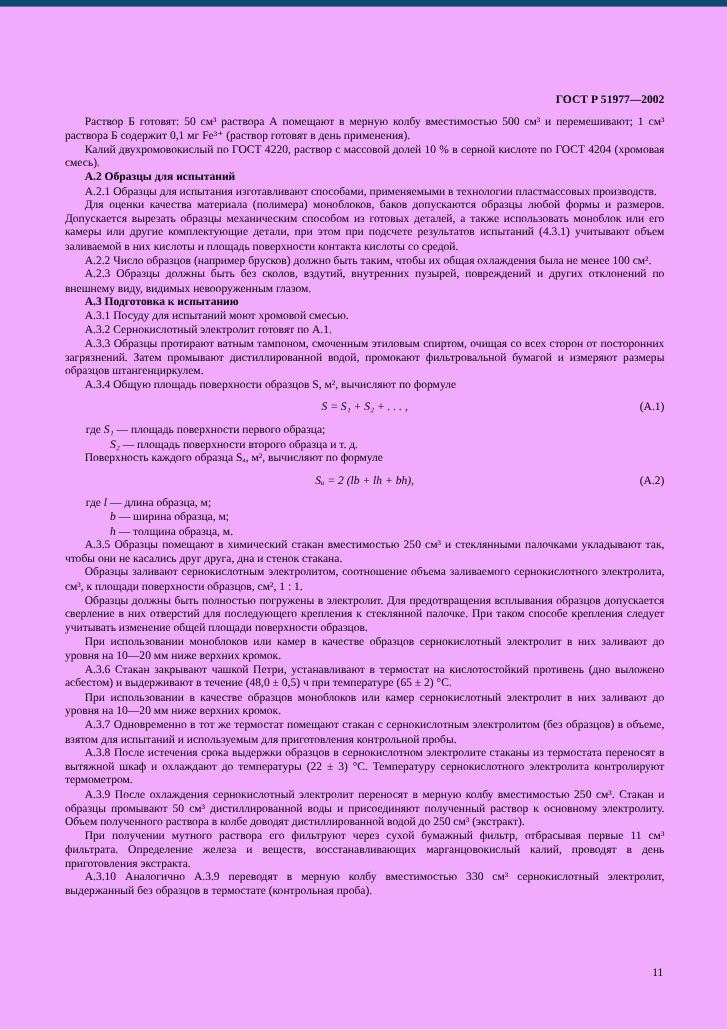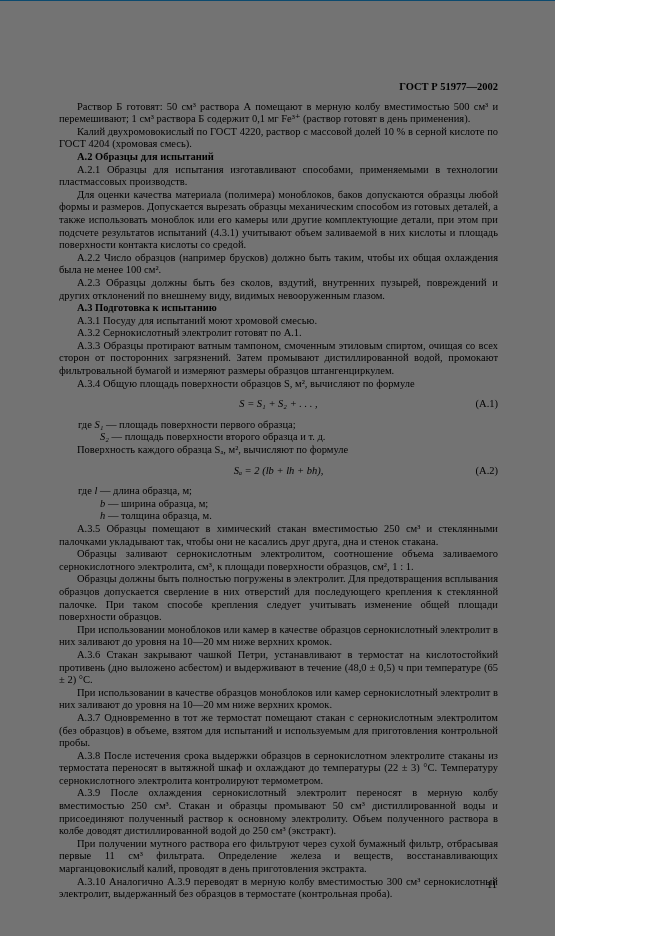--- a/index.html
+++ b/index.html
@@ -1,23 +1,23 @@
 <!DOCTYPE html>
 <html><head>
 <meta charset="utf-8">
 <style>
   html, body { margin: 0; padding: 0; background: #ffffff; }
   .page {
-    width: 555px;
+    width: 661px;
     height: 936px;
     box-sizing: border-box;
     padding: 80px 57px 0 59px;
     position: relative;
-    background: #737373;
-    border-top: 1px solid #0c4a6e;
+    background: #f0abfc;
+    border-top: 6px solid #0c4a6e;
     font-family: "Liberation Serif", "DejaVu Serif", serif;
     font-size: 10.5px;
     line-height: 12.6px;
     color: #000000;
     overflow: hidden;
   }
   .doc-header {
     text-align: right;
     font-weight: bold;
     margin: 0 0 7px 0;
@@ -101,17 +101,17 @@
   <p class="para">А.3.5 Образцы помещают в химический стакан вместимостью 250 см³ и стеклянными палочками укладывают так, чтобы они не касались друг друга, дна и стенок стакана.</p>
   <p class="para">Образцы заливают сернокислотным электролитом, соотношение объема заливаемого сернокислотного электролита, см³, к площади поверхности образцов, см², 1 : 1.</p>
   <p class="para">Образцы должны быть полностью погружены в электролит. Для предотвращения всплывания образцов допускается сверление в них отверстий для последующего крепления к стеклянной палочке. При таком способе крепления следует учитывать изменение общей площади поверхности образцов.</p>
   <p class="para">При использовании моноблоков или камер в качестве образцов сернокислотный электролит в них заливают до уровня на 10—20 мм ниже верхних кромок.</p>
   <p class="para">А.3.6 Стакан закрывают чашкой Петри, устанавливают в термостат на кислотостойкий противень (дно выложено асбестом) и выдерживают в течение (48,0 ± 0,5) ч при температуре (65 ± 2) °С.</p>
   <p class="para">При использовании в качестве образцов моноблоков или камер сернокислотный электролит в них заливают до уровня на 10—20 мм ниже верхних кромок.</p>
   <p class="para">А.3.7 Одновременно в тот же термостат помещают стакан с сернокислотным электролитом (без образцов) в объеме, взятом для испытаний и используемым для приготовления контрольной пробы.</p>
   <p class="para">А.3.8 После истечения срока выдержки образцов в сернокислотном электролите стаканы из термостата переносят в вытяжной шкаф и охлаждают до температуры (22 ± 3) °С. Температуру сернокислотного электролита контролируют термометром.</p>
   <p class="para">А.3.9 После охлаждения сернокислотный электролит переносят в мерную колбу вместимостью 250 см³. Стакан и образцы промывают 50 см³ дистиллированной воды и присоединяют полученный раствор к основному электролиту. Объем полученного раствора в колбе доводят дистиллированной водой до 250 см³ (экстракт).</p>
   <p class="para">При получении мутного раствора его фильтруют через сухой бумажный фильтр, отбрасывая первые 11 см³ фильтрата. Определение железа и веществ, восстанавливающих марганцовокислый калий, проводят в день приготовления экстракта.</p>
-  <p class="para">А.3.10 Аналогично А.3.9 переводят в мерную колбу вместимостью 300 см³ сернокислотный электролит, выдержанный без образцов в термостате (контрольная проба).</p>
+  <p class="para">А.3.10 Аналогично А.3.9 переводят в мерную колбу вместимостью 330 см³ сернокислотный электролит, выдержанный без образцов в термостате (контрольная проба).</p>
 
   <div class="page-number">11</div>
 
 </div>
 
 </body></html>

